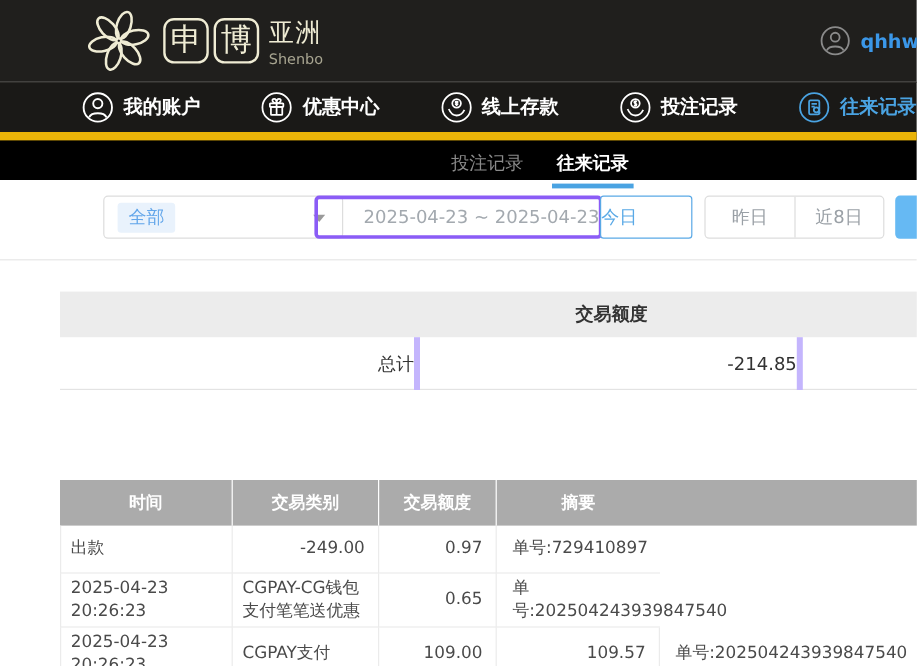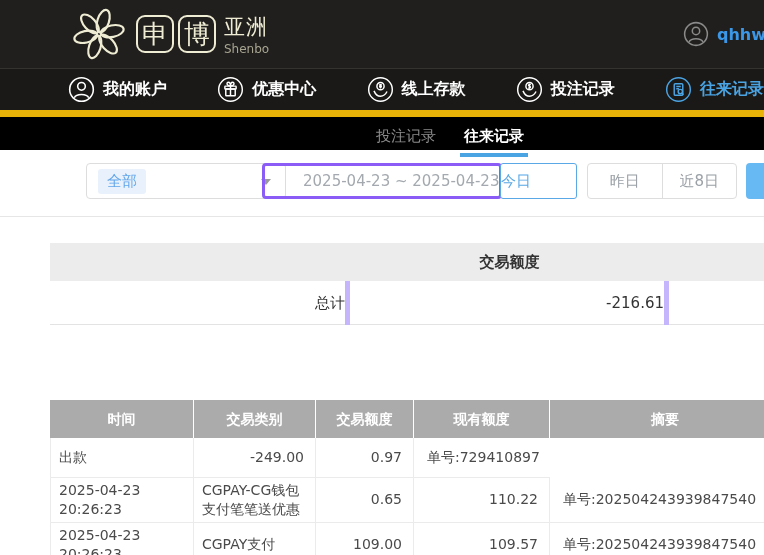--- a/index.html
+++ b/index.html
@@ -211,44 +211,42 @@
   <div class="divider"></div>
 
   <div class="summary">
     <div class="sum-head">
       <div></div>
       <div class="h2">交易额度</div>
       <div></div>
     </div>
     <div class="sum-row">
       <div class="cell b">总计</div>
-      <div class="cell b">-216.61</div>
+      <div class="cell b">-214.85</div>
       <div class="cell"></div>
     </div>
   </div>
 
   <div class="records">
     <div class="rec-head">
       <div class="hc">时间</div>
       <div class="hc">交易类别</div>
       <div class="hc">交易额度</div>
-      <div class="hc">现有额度</div>
       <div class="hc">摘要</div>
     </div>
     <div class="rec-row">
       <div class="c left">出款</div>
       <div class="c num">-249.00</div>
       <div class="c num">0.97</div>
       <div class="c sum">单号:729410897</div>
     </div>
     <div class="rec-row">
       <div class="c">2025-04-23 20:26:23</div>
       <div class="c left">CGPAY-CG钱包支付笔笔送优惠</div>
       <div class="c num">0.65</div>
-      <div class="c num">110.22</div>
       <div class="c sum">单号:202504243939847540</div>
     </div>
     <div class="rec-row">
       <div class="c">2025-04-23 20:26:23</div>
       <div class="c left">CGPAY支付</div>
       <div class="c num">109.00</div>
       <div class="c num">109.57</div>
       <div class="c sum">单号:202504243939847540</div>
     </div>
   </div>

